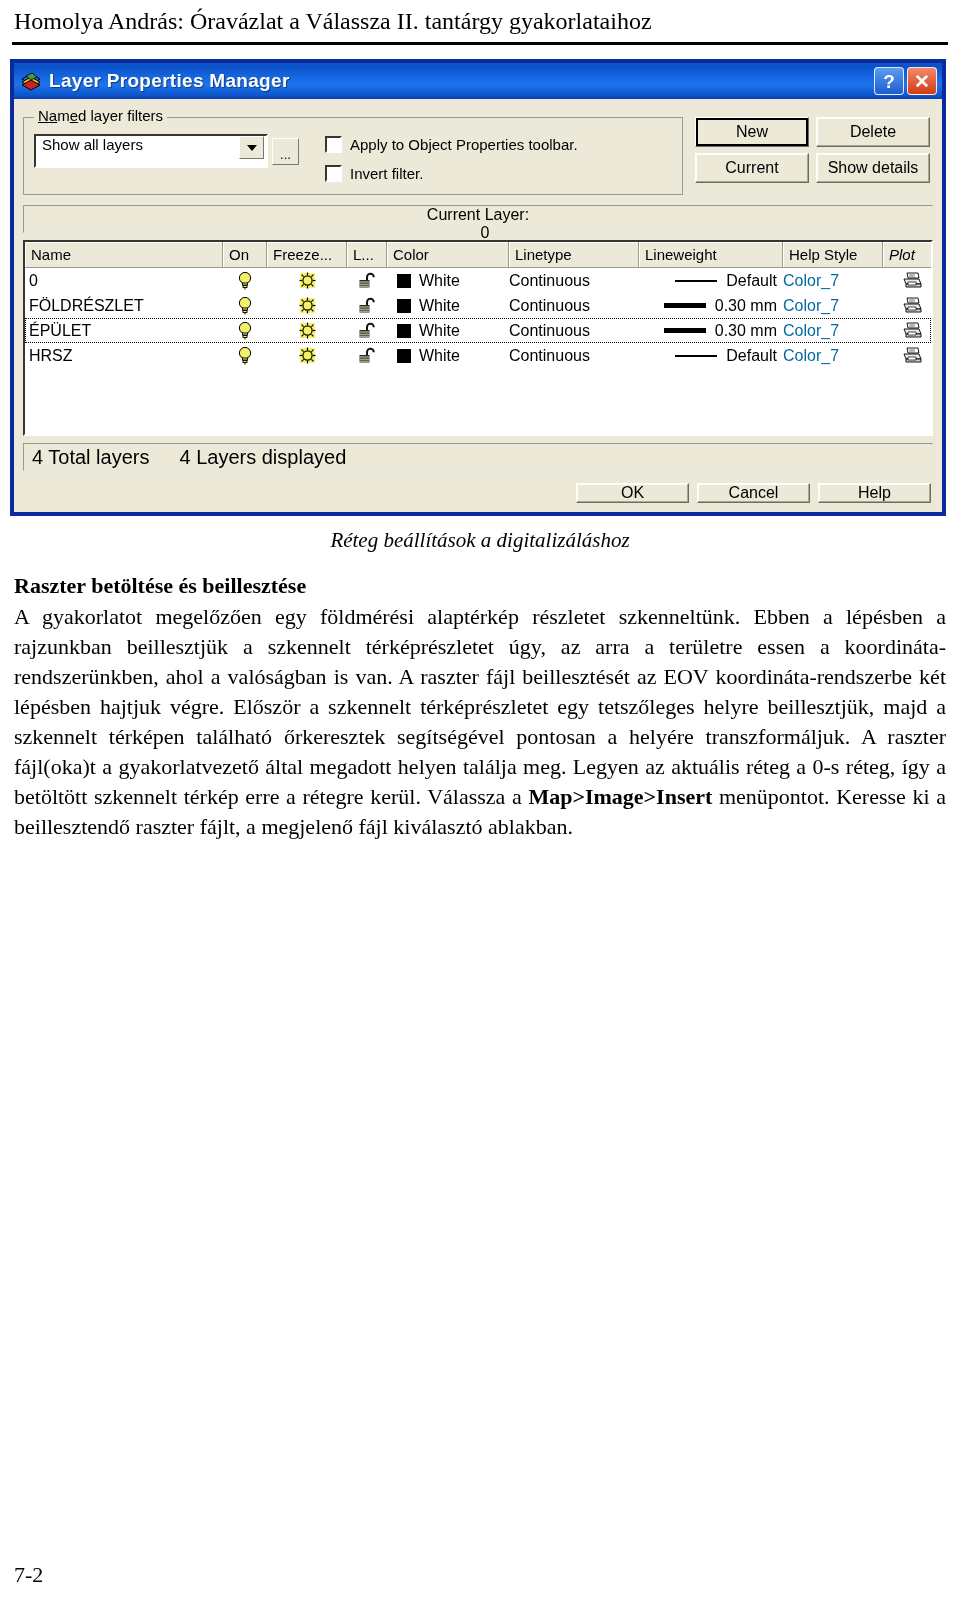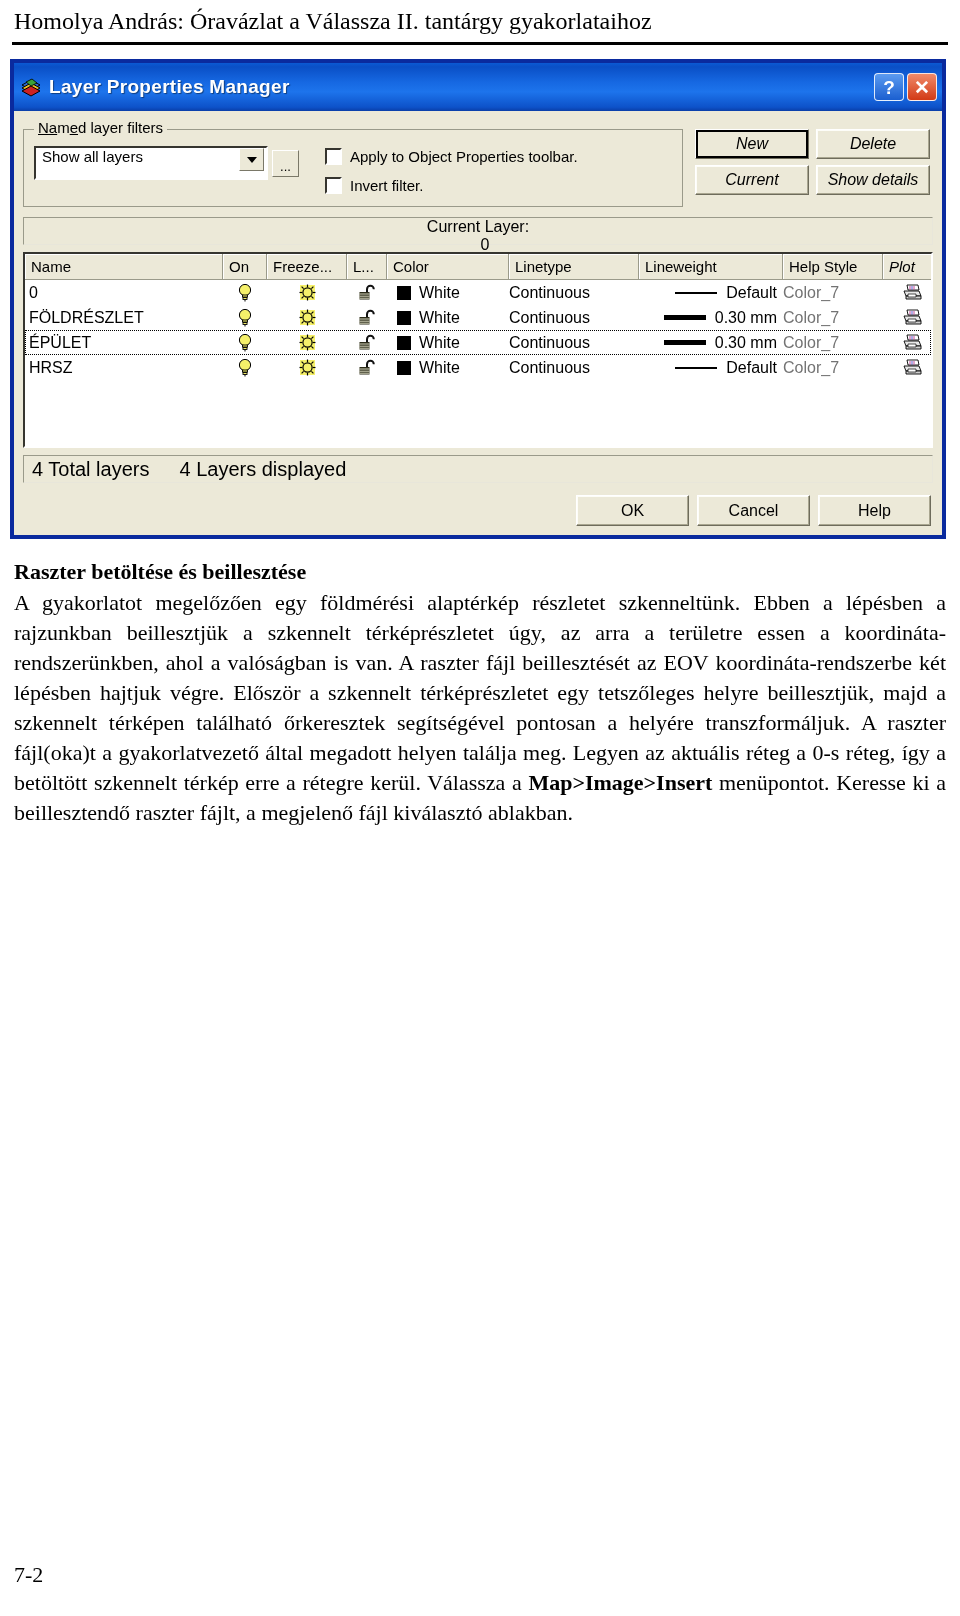--- a/index.html
+++ b/index.html
@@ -26,21 +26,21 @@
   
   .dlg-wrap { margin:14px 0 0 0; padding:0 2px; }
   .dialog {
     width:936px;
     box-sizing:border-box;
     border:4px solid #0a2a9e;
     background:#ece9d8;
     position:relative;
   }
   .titlebar {
-    height:48px;
+    height:36px;
     background:linear-gradient(to bottom,#0b59d4 0%,#0a4fc6 8%,#1668e2 40%,#1d74ec 60%,#0d52c9 92%,#0a3ea8 100%);
     display:flex; align-items:center;
     padding:0 3px 0 6px;
     position:relative;
   }
   .title-icon {
     width:22px; height:22px; margin-right:7px; position:relative; flex:0 0 auto;
   }
   .title-text {
     color:#fff;
@@ -120,21 +120,21 @@
   .chkbox {
     width:17px; height:17px; background:#fff;
     border:2px inset #c8c4b4;
     border-top-color:#8a8878; border-left-color:#8a8878;
     border-right-color:#fff; border-bottom-color:#fff;
     box-sizing:border-box; margin-right:8px; flex:0 0 auto;
   }
   .chklabel { font-family:"Liberation Sans", sans-serif; font-size:15px; white-space:nowrap; }
 
   .btncol { margin-left:12px; margin-top:10px; }
-  .btnrow { display:flex; gap:7px; margin-bottom:6px;font-style:italic; }
+  .btnrow { display:flex; gap:7px; margin-bottom:6px; }
   .btn {
     background:#ece9d8;
     border:1px solid #fff;
     border-right-color:#6e6c5c; border-bottom-color:#6e6c5c;
     box-shadow: inset -1px -1px 0 #a9a690, inset 1px 1px 0 #fdfdf8;
     font-family:"Liberation Sans", sans-serif;
     font-size:16px;
     height:30px; min-width:114px;
     display:flex; align-items:center; justify-content:center;
     box-sizing:border-box;
@@ -178,21 +178,21 @@
     background:#ece9d8;
     box-sizing:border-box;
     overflow:hidden; white-space:nowrap;
   }
   .lrow { display:flex; height:25px; align-items:center; font-family:"Liberation Sans", sans-serif; font-size:16px; }
   .lrow.sel { outline:1px dotted #000; outline-offset:-1px; }
   .lcell { display:flex; align-items:center; box-sizing:border-box; overflow:hidden; white-space:nowrap; height:25px; }
   .lcell.center { justify-content:center; }
   .lcell.right { justify-content:flex-end; padding-right:6px; }
   .lcell.name { padding-left:4px; }
-  .lcell.grey { color:#737373; }
+  .lcell.grey { color:#0369a1; }
 
   
   .c-name { flex:0 0 198px; }
   .c-on   { flex:0 0 44px; }
   .c-frz  { flex:0 0 80px; }
   .c-lock { flex:0 0 40px; }
   .c-color{ flex:0 0 122px; }
   .c-ltyp { flex:0 0 130px; }
   .c-lwt  { flex:0 0 144px; }
   .c-plst { flex:0 0 100px; }
@@ -212,21 +212,21 @@
     height:28px;
     display:flex; align-items:center;
     padding-left:8px;
     font-family:"Liberation Sans", sans-serif;
     font-size:20px;
     box-sizing:border-box;
   }
   .statusbar .s2 { margin-left:30px; }
 
   .footer-btns { display:flex; justify-content:flex-end; gap:8px; margin-top:12px; padding-right:2px; }
-  .footer-btns .btn { min-width:113px; height:31px; }
+  .footer-btns .btn { min-width:113px; height:20px; }
 
   
   .caption {
     text-align:center;
     font-style:italic;
     font-size:21px;
     margin:12px 0 0 0;
     font-family:"Liberation Serif", serif;
   }
   .subhead {
@@ -558,20 +558,21 @@
         <div class="footer-btns">
           <div class="btn">OK</div>
           <div class="btn">Cancel</div>
           <div class="btn">Help</div>
         </div>
 
       </div>
     </div>
   </div>
 
+  <div class="caption">Réteg beállítások a digitalizáláshoz</div>
 
   <div class="subhead">Raszter betöltése és beillesztése</div>
 
   <p class="para"><span>A gyakorlatot megelőzően egy földmérési alaptérkép részletet szkenneltünk. Ebben a lépésben a rajzunkban beillesztjük a szkennelt térképrészletet úgy, az arra a területre essen a koordináta-rendszerünkben, ahol a valóságban is van. A raszter fájl beillesztését az EOV koordináta-rendszerbe két lépésben hajtjuk végre. Először a szkennelt térképrészletet egy tetszőleges helyre beillesztjük, majd a szkennelt térképen található őrkeresztek segítségével pontosan a helyére transzformáljuk. A raszter fájl(oka)t a gyakorlatvezető által megadott helyen találja meg. Legyen az aktuális réteg a 0-s réteg, így a betöltött szkennelt térkép erre a rétegre kerül. Válassza a </span><b>Map&gt;Image&gt;Insert</b><span> menüpontot. Keresse ki a beillesztendő raszter fájlt, a megjelenő fájl kiválasztó ablakban.</span></p>
 
   <div class="pagenum">7-2</div>
 
 </div>
 
 </body></html>

